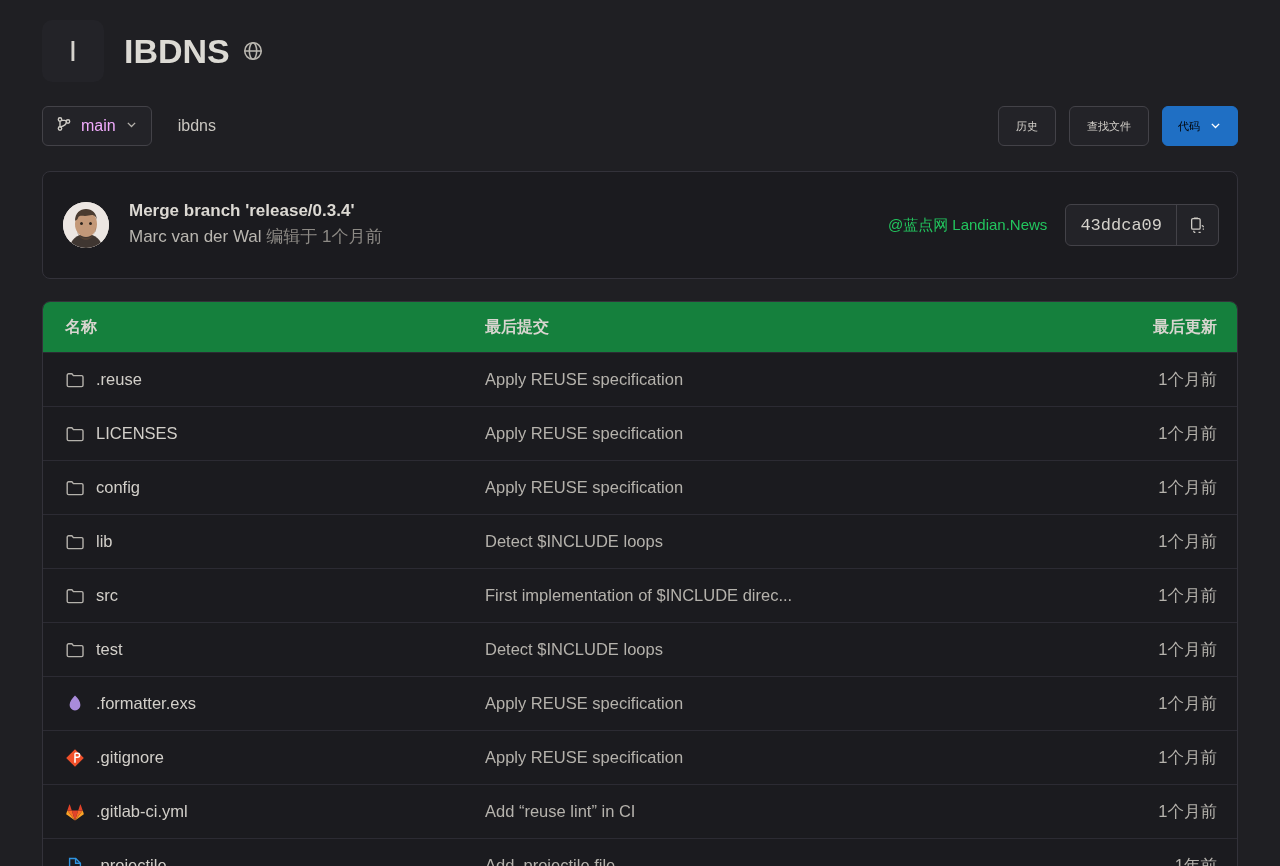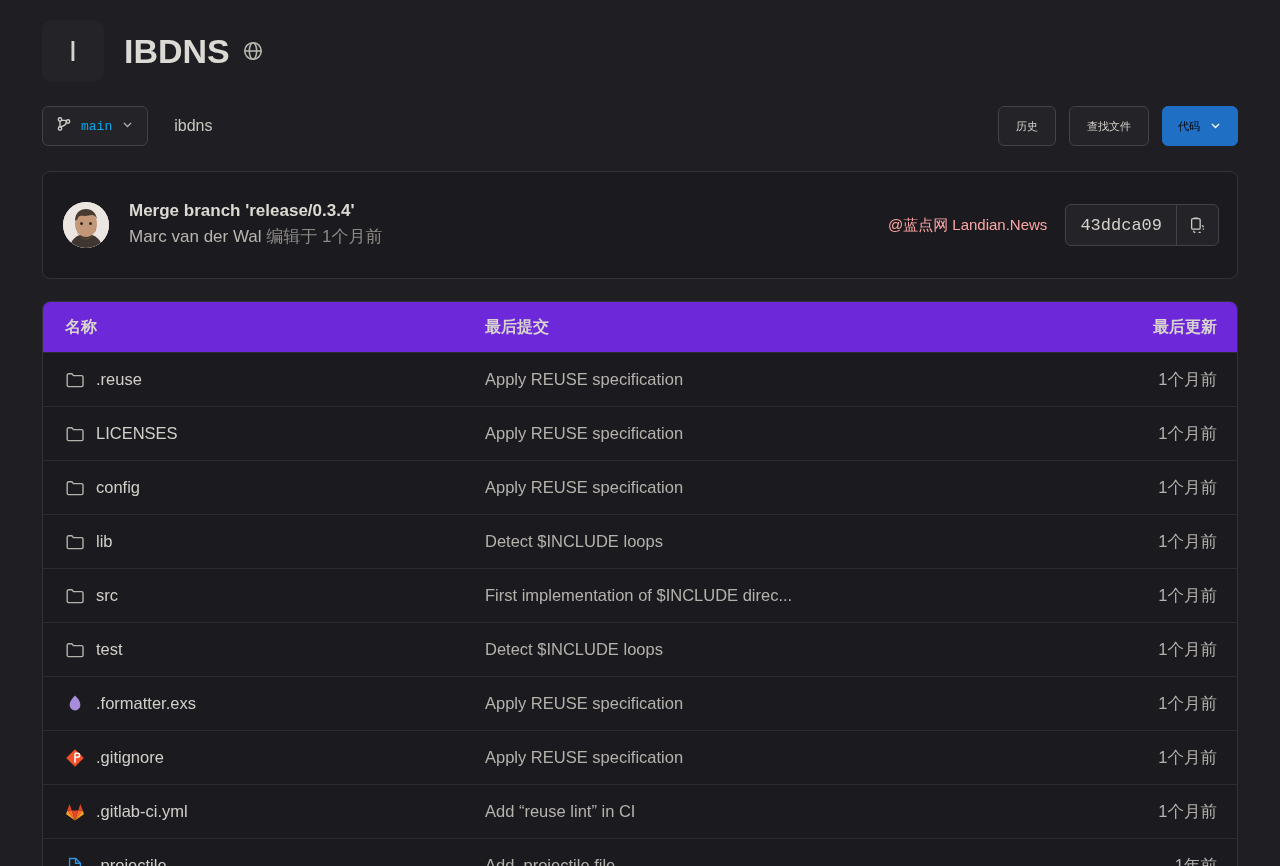--- a/index.html
+++ b/index.html
@@ -47,22 +47,22 @@
   }
   .branch-btn {
     display: flex; align-items: center; gap: 9px;
     height: 40px; padding: 0 13px;
     border: 1px solid #434248;
     border-radius: 6px;
     background: #232328;
     color: #d2cfc9;
   }
   .branch-name {
-    font-family: Liberation Mono, monospace;
-    font-size: 13px; color: #0ea5e9;
+    font-family: Liberation Sans, sans-serif;
+    font-size: 16px; color: #f0abfc;
   }
   .breadcrumb {
     margin-left: 26px;
     font-size: 16px;
     color: #c9c6c0;
   }
   .toolbar-spacer { flex: 1 1 auto; }
   .btn {
     height: 40px; padding: 0 17px;
     display: flex; align-items: center; justify-content: center;
@@ -105,21 +105,21 @@
   .commit-meta {
     font-size: 17px; color: #b9b6b0;
     line-height: 1.45; margin-top: 2px;
   }
   .commit-meta .muted { color: #8d8a85; }
   .commit-right {
     margin-left: auto;
     display: flex; align-items: center; gap: 18px;
   }
   .watermark {
-    font-size: 15px; color: #fca5a5; white-space: nowrap;
+    font-size: 15px; color: #22c55e; white-space: nowrap;
   }
   .sha-group {
     display: flex; align-items: stretch;
     border: 1px solid #434248; border-radius: 6px;
     background: #232328; height: 42px; overflow: hidden;
   }
   .sha-val {
     display: flex; align-items: center;
     padding: 0 14px;
     font-family: "Liberation Mono", "DejaVu Sans Mono", monospace;
@@ -140,21 +140,21 @@
     overflow: hidden;
   }
   .frow {
     display: flex; align-items: center;
     height: 54px;
     border-top: 1px solid #2c2b33;
     padding: 0 20px 0 22px;
   }
   .frow.head {
     border-top: none; height: 50px;
-    background: #6d28d9;
+    background: #15803d;
   }
   .col-name { width: 420px; display: flex; align-items: center; gap: 11px; }
   .col-commit { flex: 1 1 auto; }
   .col-time { width: 170px; text-align: right; }
   .frow.head .col-name,
   .frow.head .col-commit,
   .frow.head .col-time {
     font-size: 16px; font-weight: bold; color: #d8d5cf;
   }
   .fname { font-size: 16.5px; color: #d2cfc9; }

